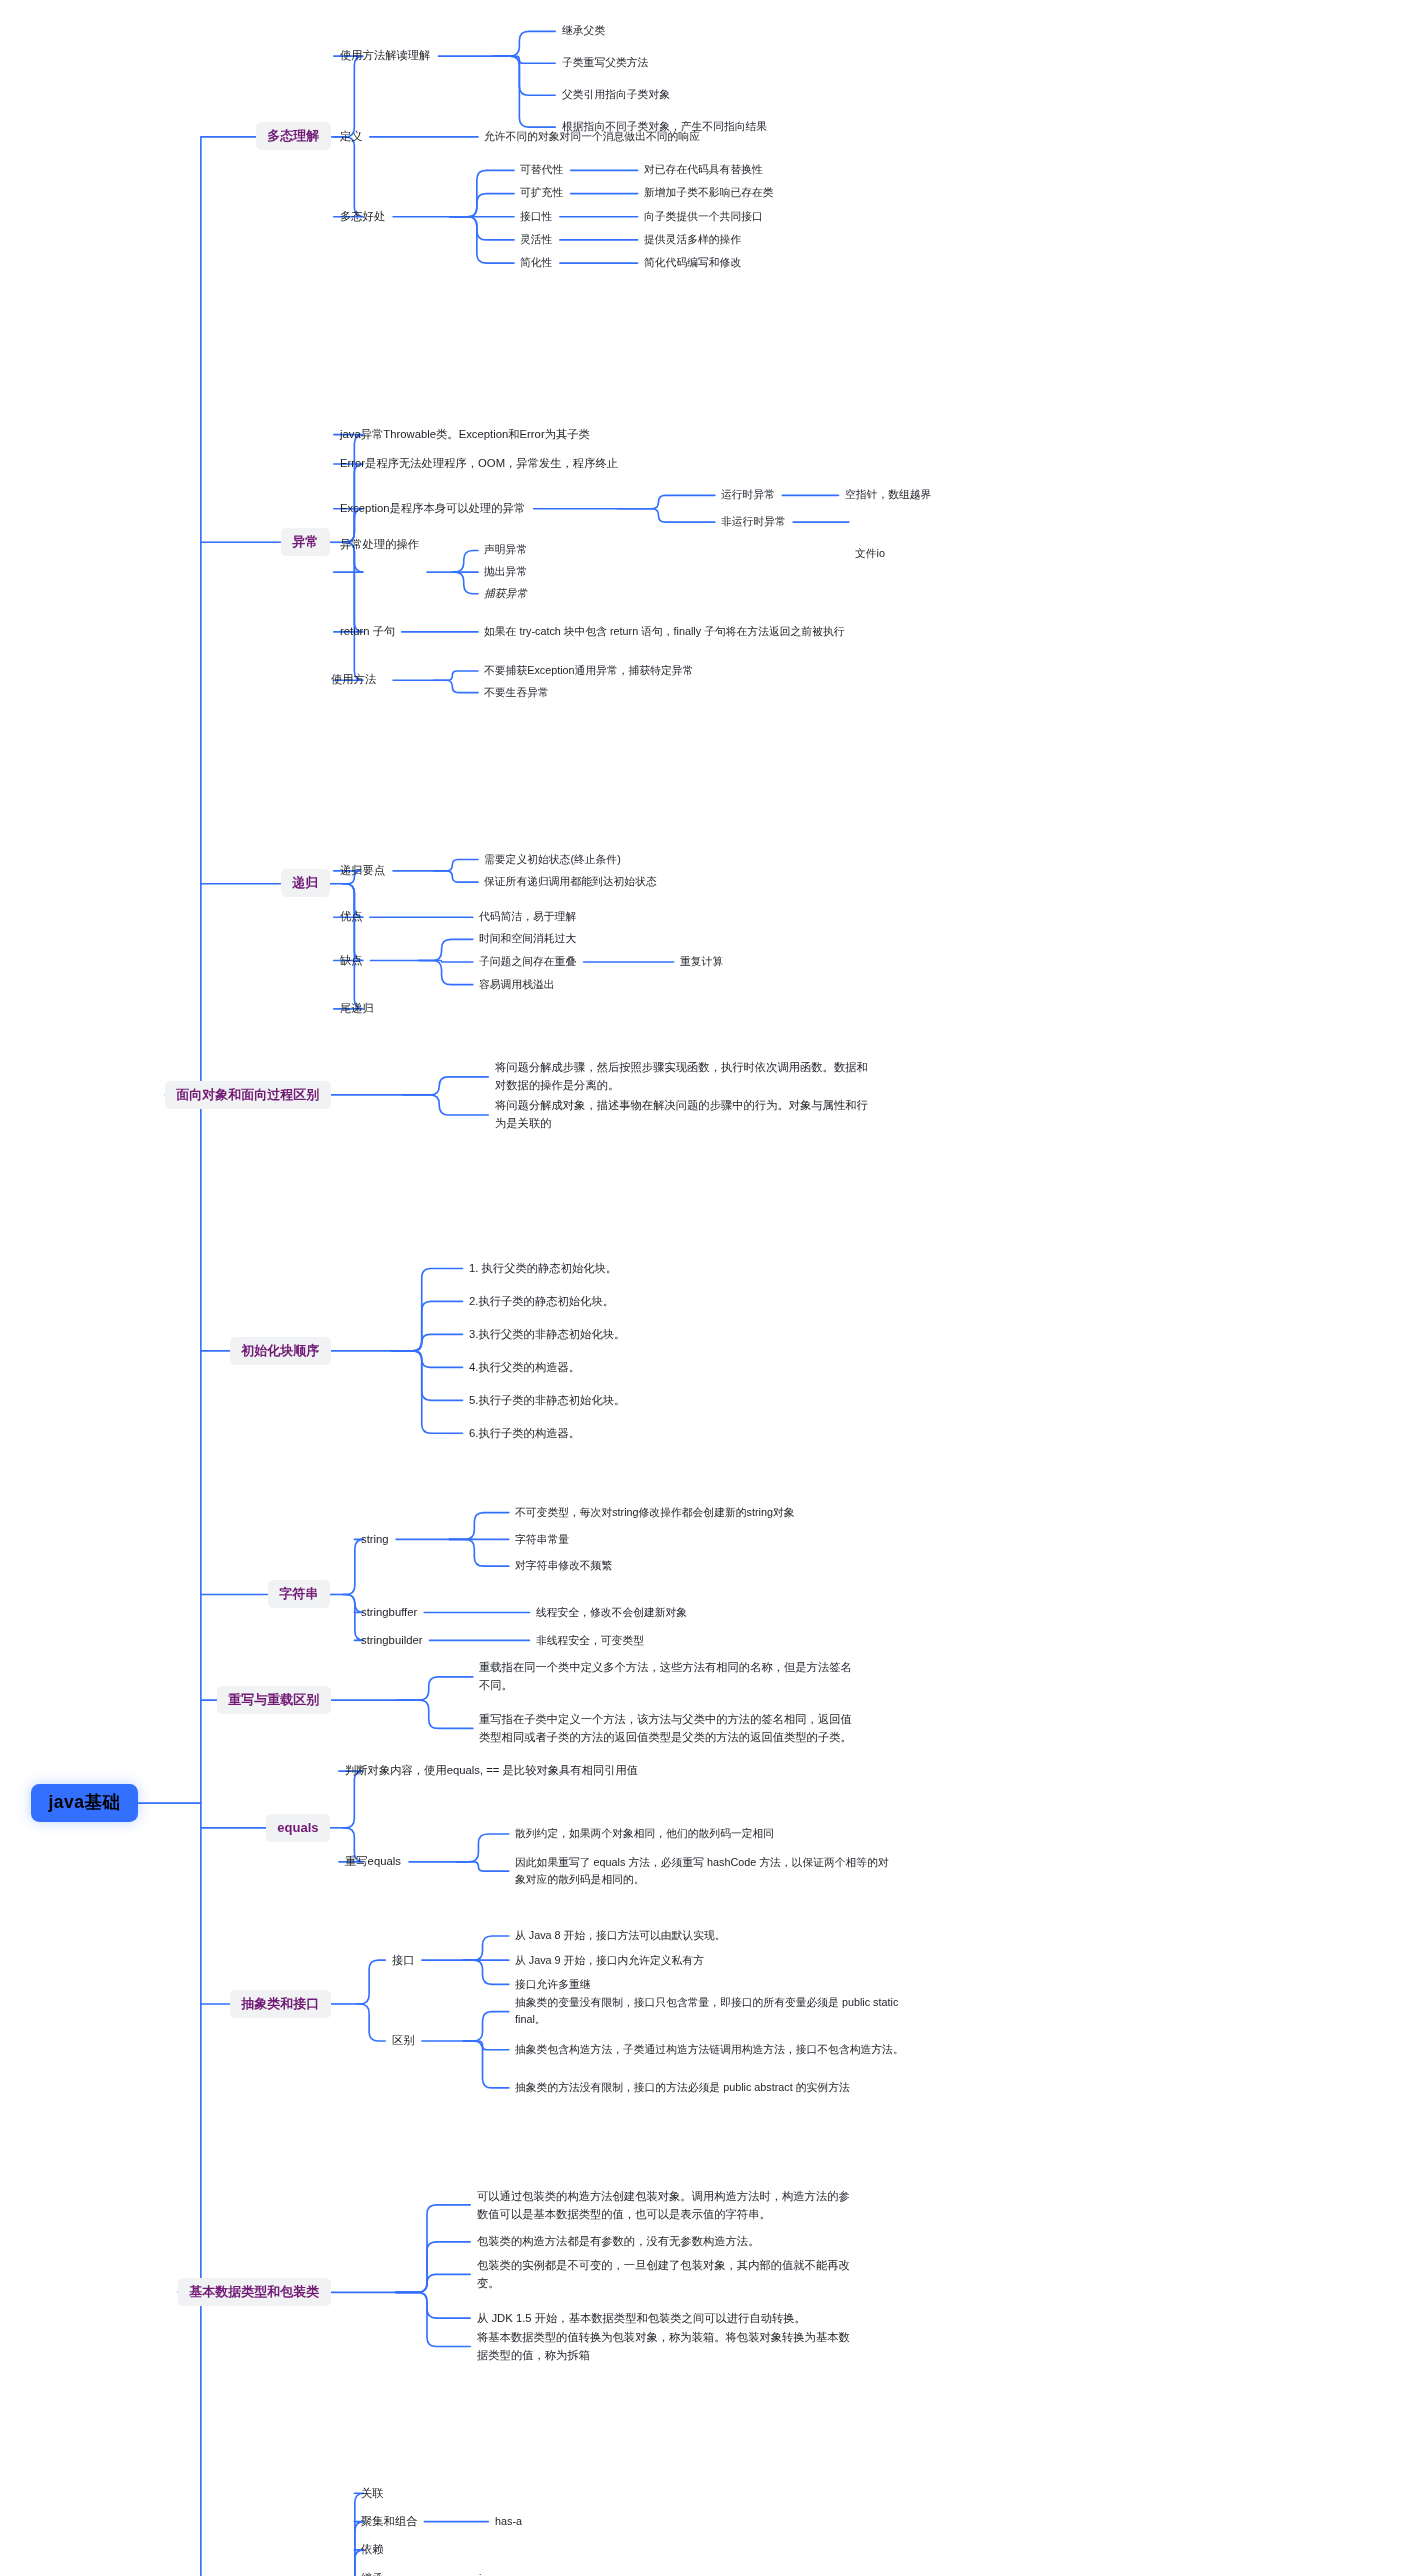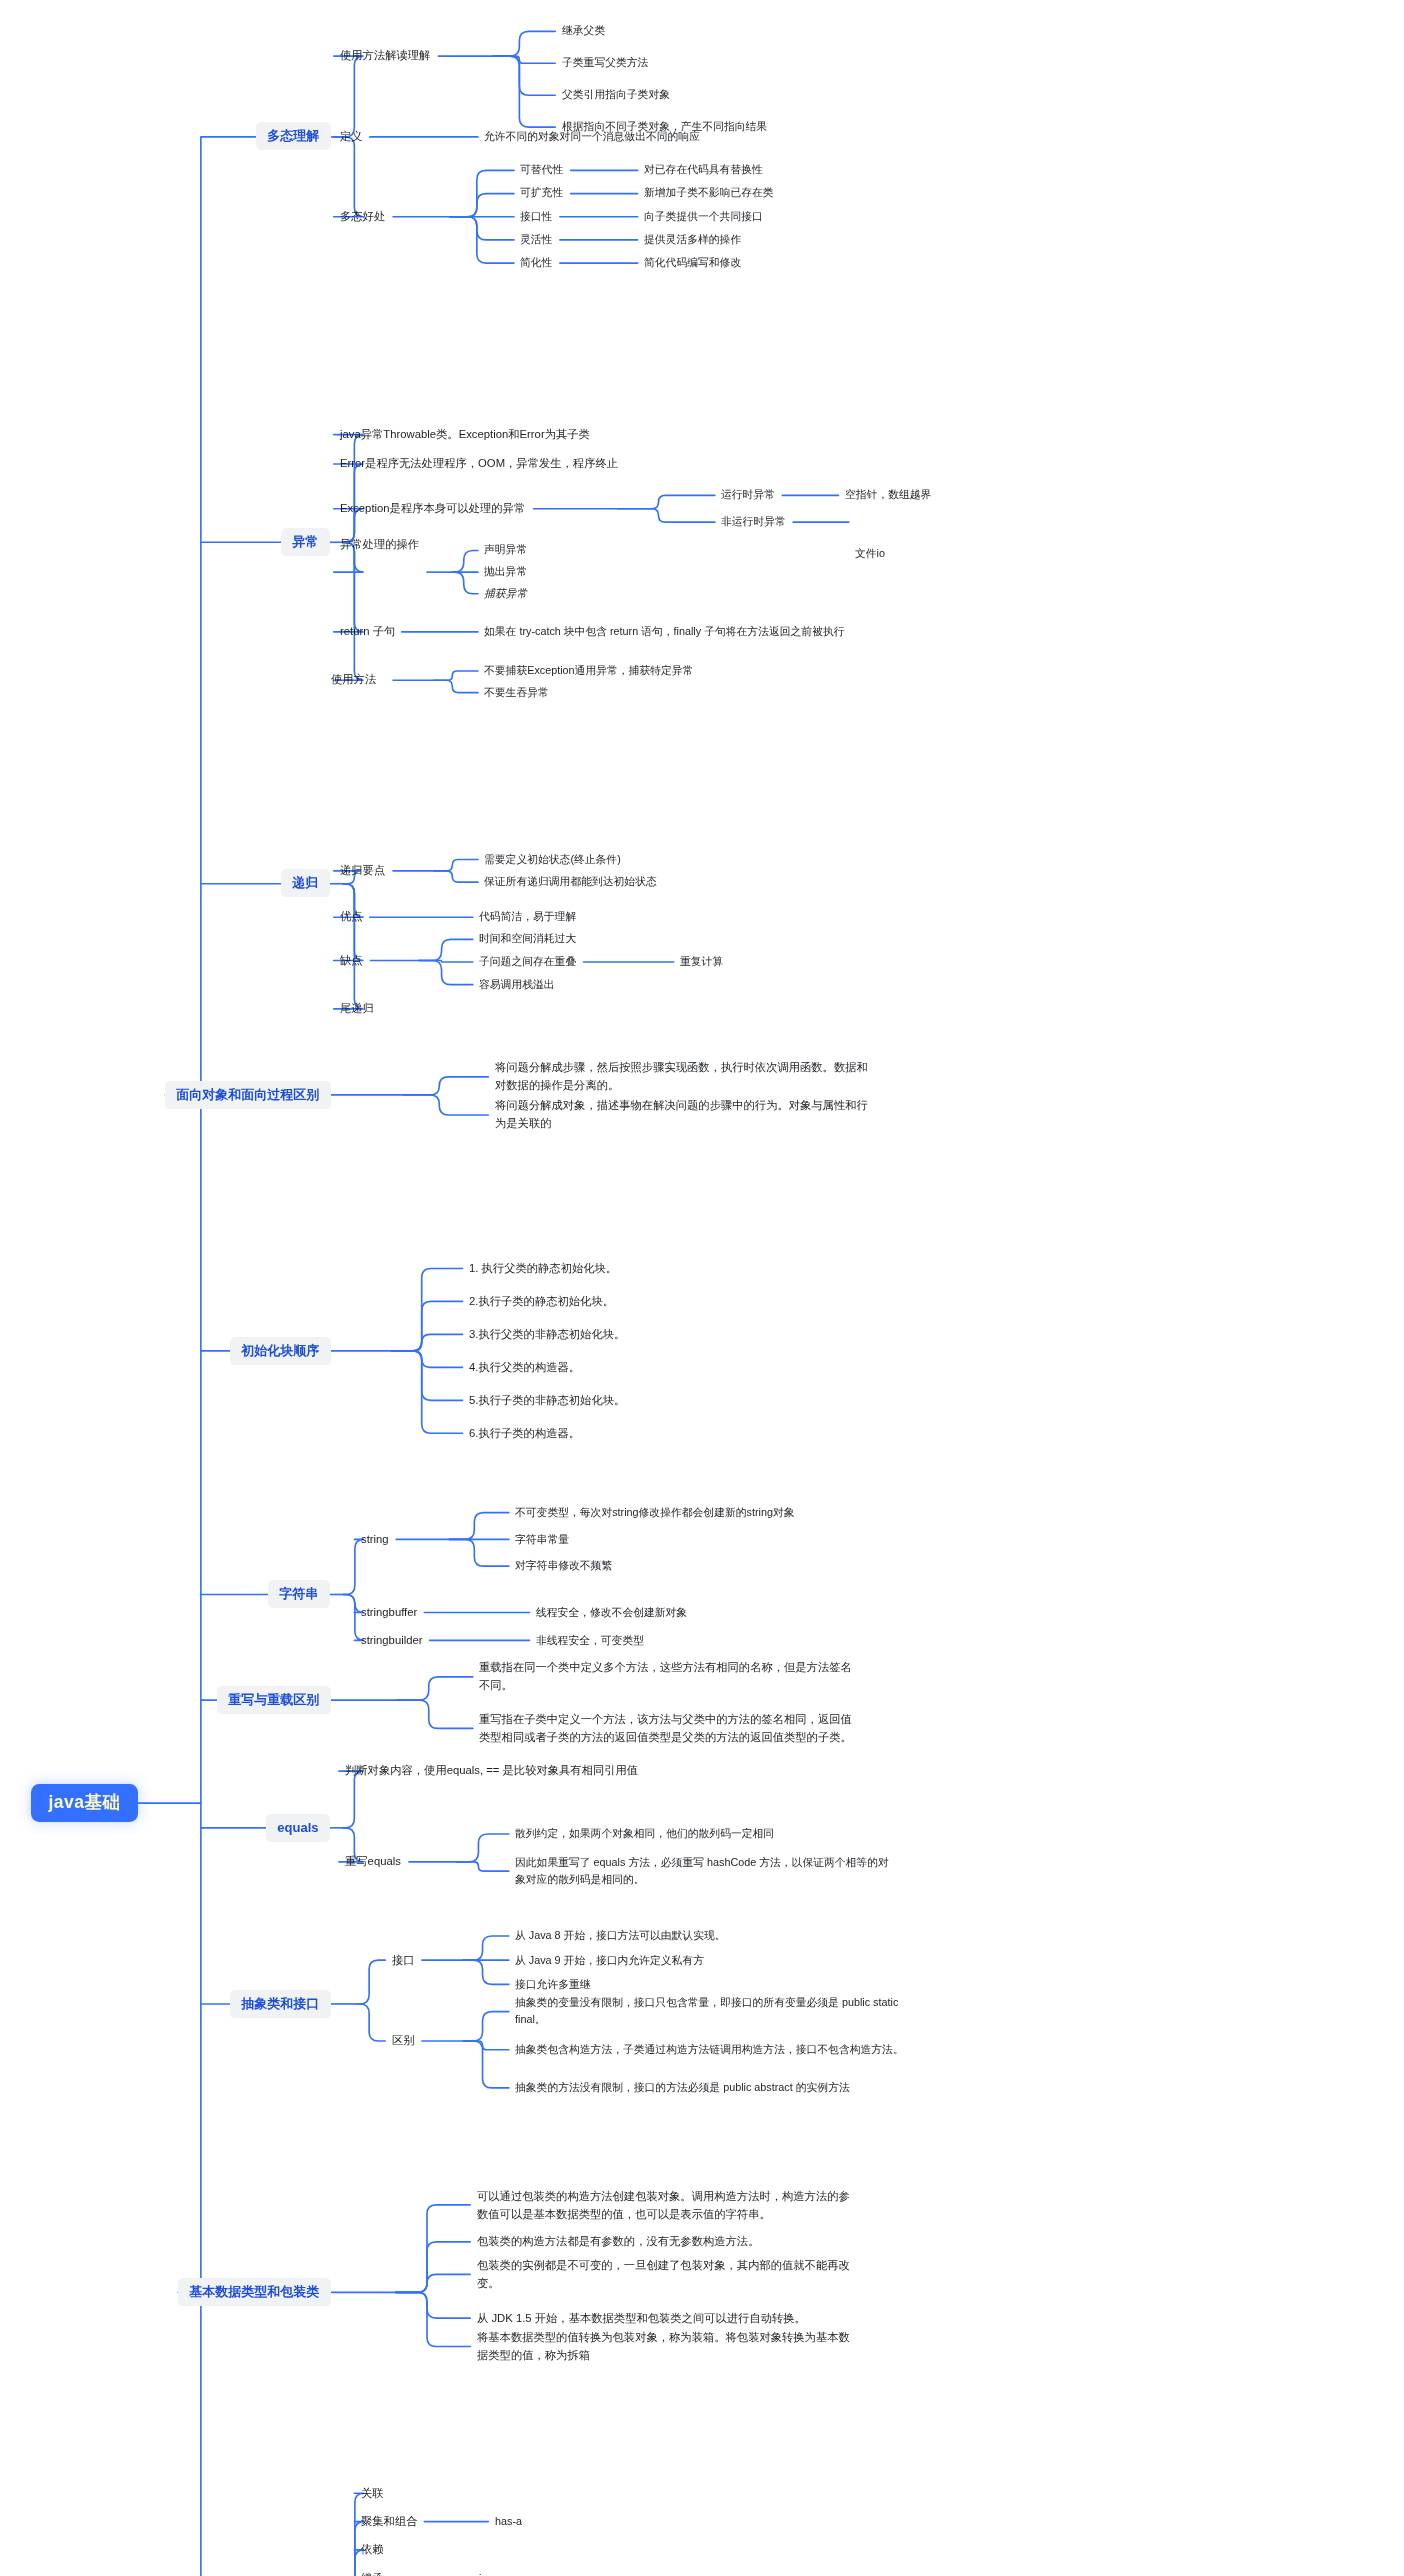--- a/index.html
+++ b/index.html
@@ -4,29 +4,29 @@
 <title>java基础 mindmap</title>
 <style>
   html,body{margin:0;padding:0;background:#ffffff;}
   body{font-family:"Liberation Sans","DejaVu Sans",sans-serif;}
   #canvas{position:relative;width:1404px;height:3566px;background:#fff;overflow:hidden;}
   #wires{position:absolute;left:0;top:0;width:1404px;height:3566px;pointer-events:none;}
   .node{position:absolute;box-sizing:border-box;white-space:pre-wrap;}
 
   
   .root{
-    background:#3370ff;color:#fef9c3;border-radius:8.2px;
+    background:#3370ff;color:#000000;border-radius:8.2px;
     font-size:17.5px;font-weight:700;letter-spacing:0.5px;
     padding:8.2px 17.5px;line-height:1.25;
     box-shadow:0 0 13.4px rgba(51,112,255,.30);
     display:flex;align-items:center;justify-content:center;
   }
   
   .lvl1{
-    background:#f1f2f3;color:#1d4ed8;border-radius:5.2px;
+    background:#f1f2f3;color:#701a75;border-radius:5.2px;
     font-size:13px;font-weight:700;padding:5.7px 11.3px;line-height:1.3;
     display:flex;align-items:center;justify-content:center;
   }
   
   .lvl2{font-size:11.3px;color:#1b1e23;font-weight:400;line-height:1.55;display:flex;align-items:center;}
   
   .lvl3{font-size:10.8px;color:#22252b;font-weight:400;line-height:1.62;display:flex;align-items:center;}
   .wrap{display:block;align-items:flex-start;}
 </style>
 </head>

